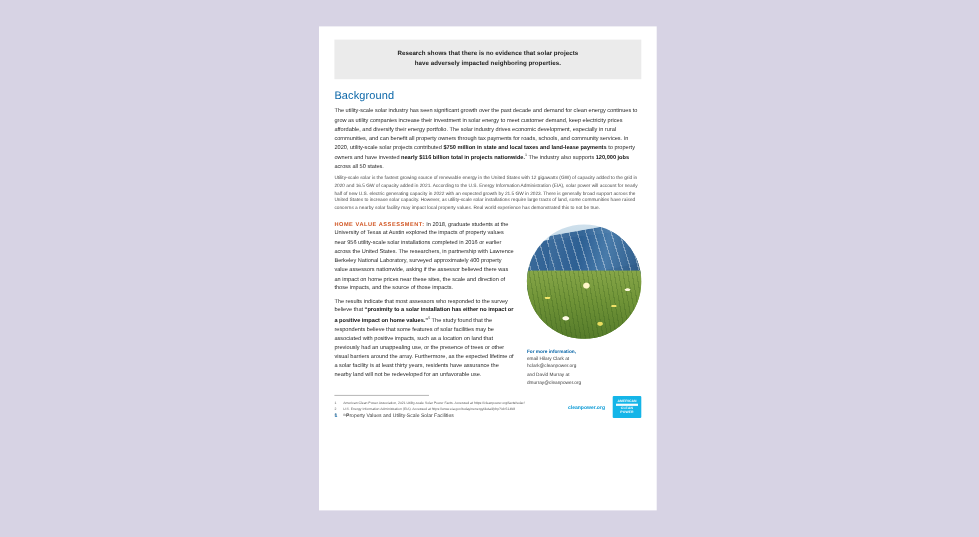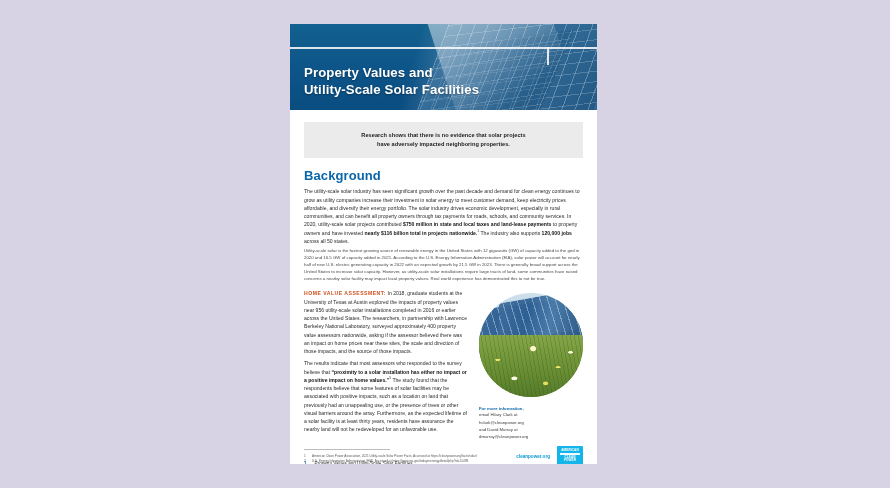--- a/index.html
+++ b/index.html
@@ -67,21 +67,21 @@
     margin: 12px 0 0 0; background: #ebebeb;
     padding: 9px 10px; text-align: center;
   }
   .callout p {
     font-size: 5.6px; font-weight: bold; color: #1b1b1b; line-height: 1.65;
     letter-spacing: .05px;
   }
 
   h2.section-head {
     margin: 10px 0 4px 0;
-    color: #0a66a8; font-size: 13px; font-weight: bold; letter-spacing: .1px;
+    color: #0a66a8; font-size: 10px; font-weight: normal; letter-spacing: .1px;
   }
 
   p.body { font-size: 5.1px; line-height: 1.62; color: #2a2a2a; text-align: left; margin-bottom: 3px; }
   p.body b { color: #111; }
   p.small { font-size: 4.35px; line-height: 1.58; color: #4a4a4a; }
   sup { font-size: 3.3px; vertical-align: super; }
 
   
   .cols { display: flex; gap: 8px; margin-top: 7px; }
   .col-left { width: 171px; }
@@ -142,33 +142,20 @@
   }
   .acp-logo span { color: #ffffff; font-size: 3.1px; font-weight: bold; line-height: 1.05; letter-spacing: .1px; }
   .acp-logo .bar { width: 20px; height: 2px; background: #ffffff; opacity: .95; }
 </style>
 </head>
 <body>
 
 <div id="stage">
   <div id="page">
 
-    <div class="banner">
-      <div class="banner-photo">
-        <div class="panel-grid"></div>
-        <div class="panel-grid two"></div>
-        <div class="banner-sheen"></div>
-      </div>
-      <div class="banner-hairline"></div>
-      <div class="banner-vline"></div>
-      <div class="banner-title">
-        <div>Property Values and</div>
-        <div>Utility-Scale Solar Facilities</div>
-      </div>
-    </div>
 
     <div class="sheet-body">
 
       <div class="callout">
         <p>Research shows that there is no evidence that solar projects</p>
         <p>have adversely impacted neighboring properties.</p>
       </div>
 
       <h2 class="section-head">Background</h2>
 

